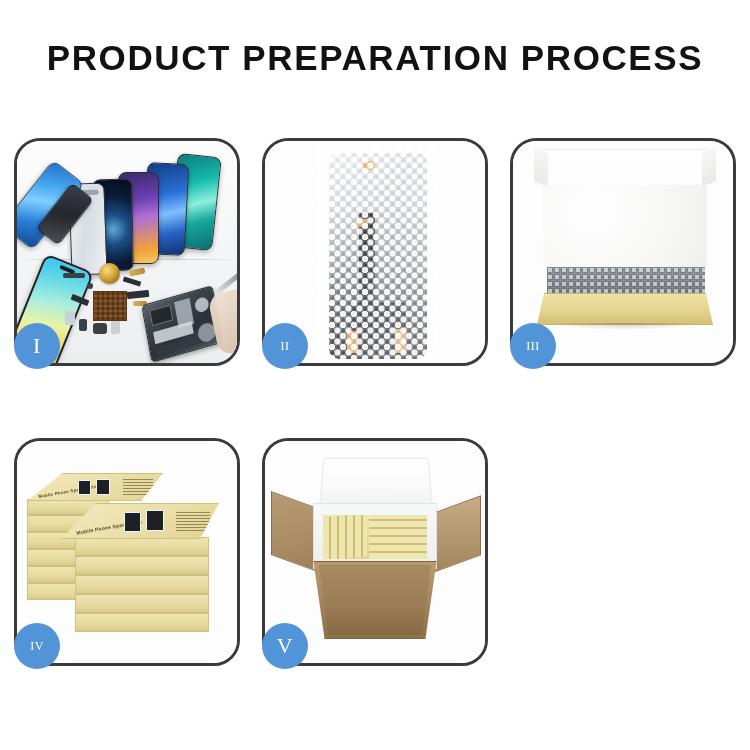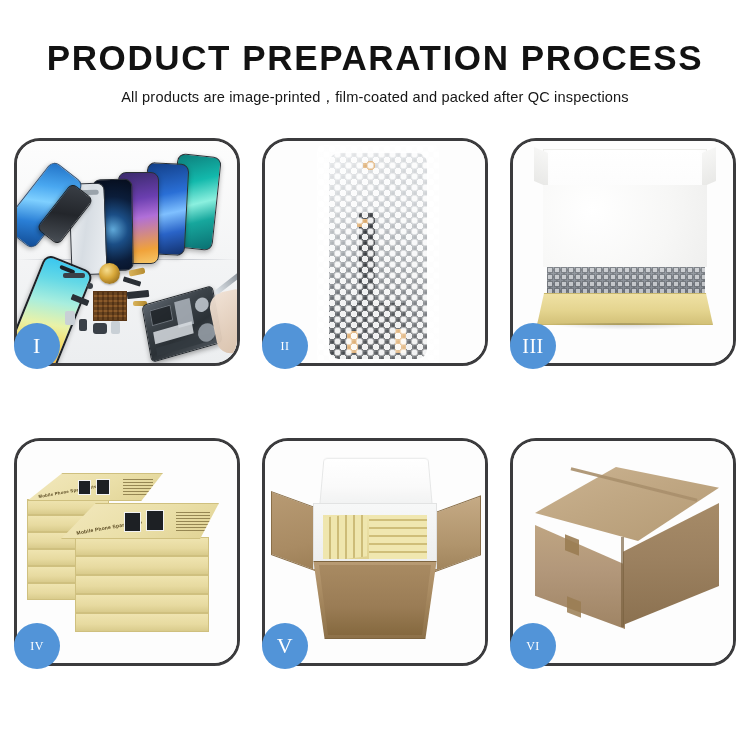--- a/index.html
+++ b/index.html
@@ -72,21 +72,21 @@
     background: #5294d8;
     color: #ffffff;
     font-family: "Liberation Serif", serif;
     font-size: 22px;
     line-height: 46px;
     text-align: center;
     letter-spacing: 0.5px;
     z-index: 9;
   }
   .badge.wide { font-size: 12px; }
-  .badge.xwide { font-size: 20px; }
+  .badge.xwide { font-size: 12px; }
 
   
   .p1 { background: linear-gradient(180deg,#fdfdfd 0%,#f3f4f5 55%,#eceef0 100%); }
   .p1 .shelfline {
     position: absolute; left: 0; right: 0; top: 118px; height: 1px;
     background: linear-gradient(90deg, rgba(200,203,208,0) 0%, rgba(198,202,208,.85) 20%, rgba(198,202,208,.85) 80%, rgba(200,203,208,0) 100%);
   }
   .phone {
     position: absolute;
     border-radius: 8px;
@@ -386,21 +386,20 @@
     background: rgba(120,96,62,.65);
   }
 </style>
 </head>
 <body>
 
 <div id="page">
 
   <div class="header">
     <div class="title">PRODUCT PREPARATION PROCESS</div>
-    <div class="subtitle">All products are image-printed，film-coated and packed after QC inspections</div>
   </div>
 
   <div class="grid">
 
     <div class="panel">
       <div class="panel-inner p1">
         <div class="shelfline"></div>
         <div class="phone ph-a"></div>
         <div class="phone ph-b"></div>
         <div class="phone ph-c"></div>
@@ -507,27 +506,15 @@
         <div class="inner-boxes">
           <div class="grpA"></div>
           <div class="grpB"></div>
         </div>
         <div class="carton"></div>
         <div class="carton-front"></div>
       </div>
       <div class="badge">V</div>
     </div>
 
-    <div class="panel">
-      <div class="panel-inner p6">
-        <div class="top"></div>
-        <div class="seam"></div>
-        <div class="left"></div>
-        <div class="right"></div>
-        <div class="edge"></div>
-        <div class="tape1"></div>
-        <div class="tape2"></div>
-      </div>
-      <div class="badge wide">VI</div>
-    </div>
 
   </div>
 </div>
 
 </body></html>

